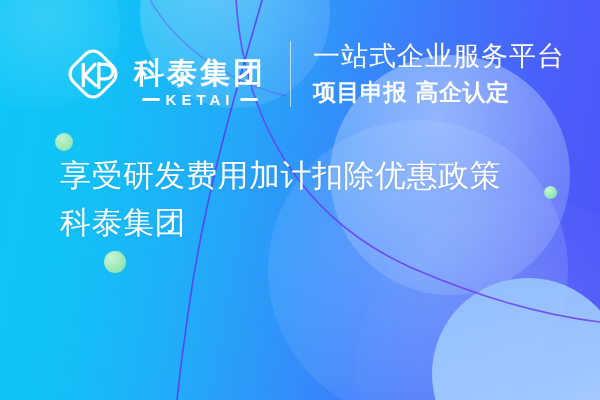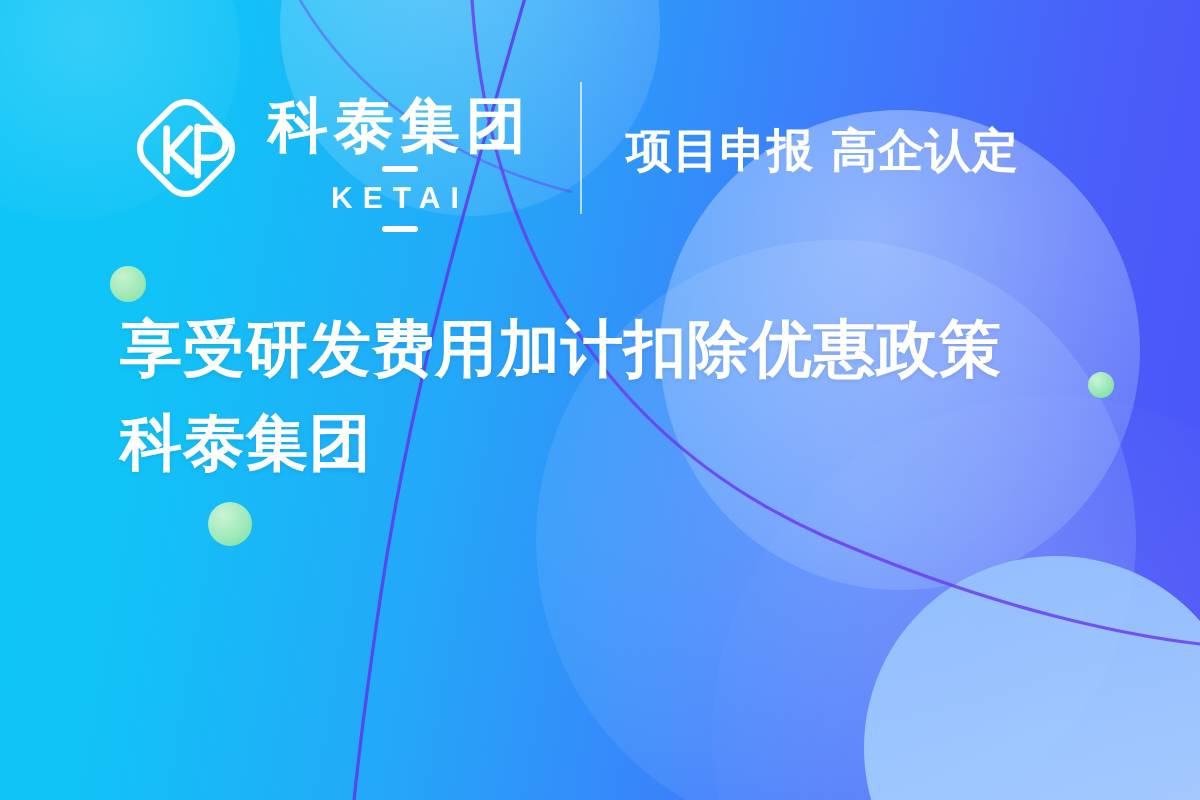--- a/index.html
+++ b/index.html
@@ -133,21 +133,20 @@
     letter-spacing: 3px;
     line-height: 1.05;
     white-space: nowrap;
     font-family: "DejaVu Sans", "Liberation Sans", sans-serif;
   }
   .brand-en-row {
     display: flex;
     align-items: center;
     gap: 6px;
     margin-top: 3px;
-    flex-direction: column;
   }
   .brand-rule {
     display: block;
     width: 18px;
     height: 3px;
     background: #ffffff;
     border-radius: 2px;
   }
   .brand-en {
     color: #ffffff;
@@ -194,21 +193,21 @@
   
   .headline {
     position: absolute;
     left: 60px;
     top: 152px;
     width: 500px;
   }
   .headline-line {
     color: #ffffff;
     font-size: 31px;
-    font-weight: bold;
+    font-weight: normal;
     letter-spacing: 0.5px;
     line-height: 1.52;
     white-space: nowrap;
     font-family: "DejaVu Sans", "Liberation Sans", sans-serif;
     text-shadow: 0 1px 2px rgba(20,60,150,0.12);
   }
 </style>
 </head>
 <body>
 
@@ -252,20 +251,21 @@
           <span class="brand-rule"></span>
           <span class="brand-en">KETAI</span>
           <span class="brand-rule"></span>
         </div>
       </div>
     </div>
 
     <div class="divider"></div>
 
     <div class="tagline">
+      <div class="tagline-main">一站式企业服务平台</div>
       <div class="tagline-sub">项目申报 高企认定</div>
     </div>
   </div>
 
   <div class="headline">
     <div class="headline-line">享受研发费用加计扣除优惠政策</div>
     <div class="headline-line">科泰集团</div>
   </div>
 
 </div>

